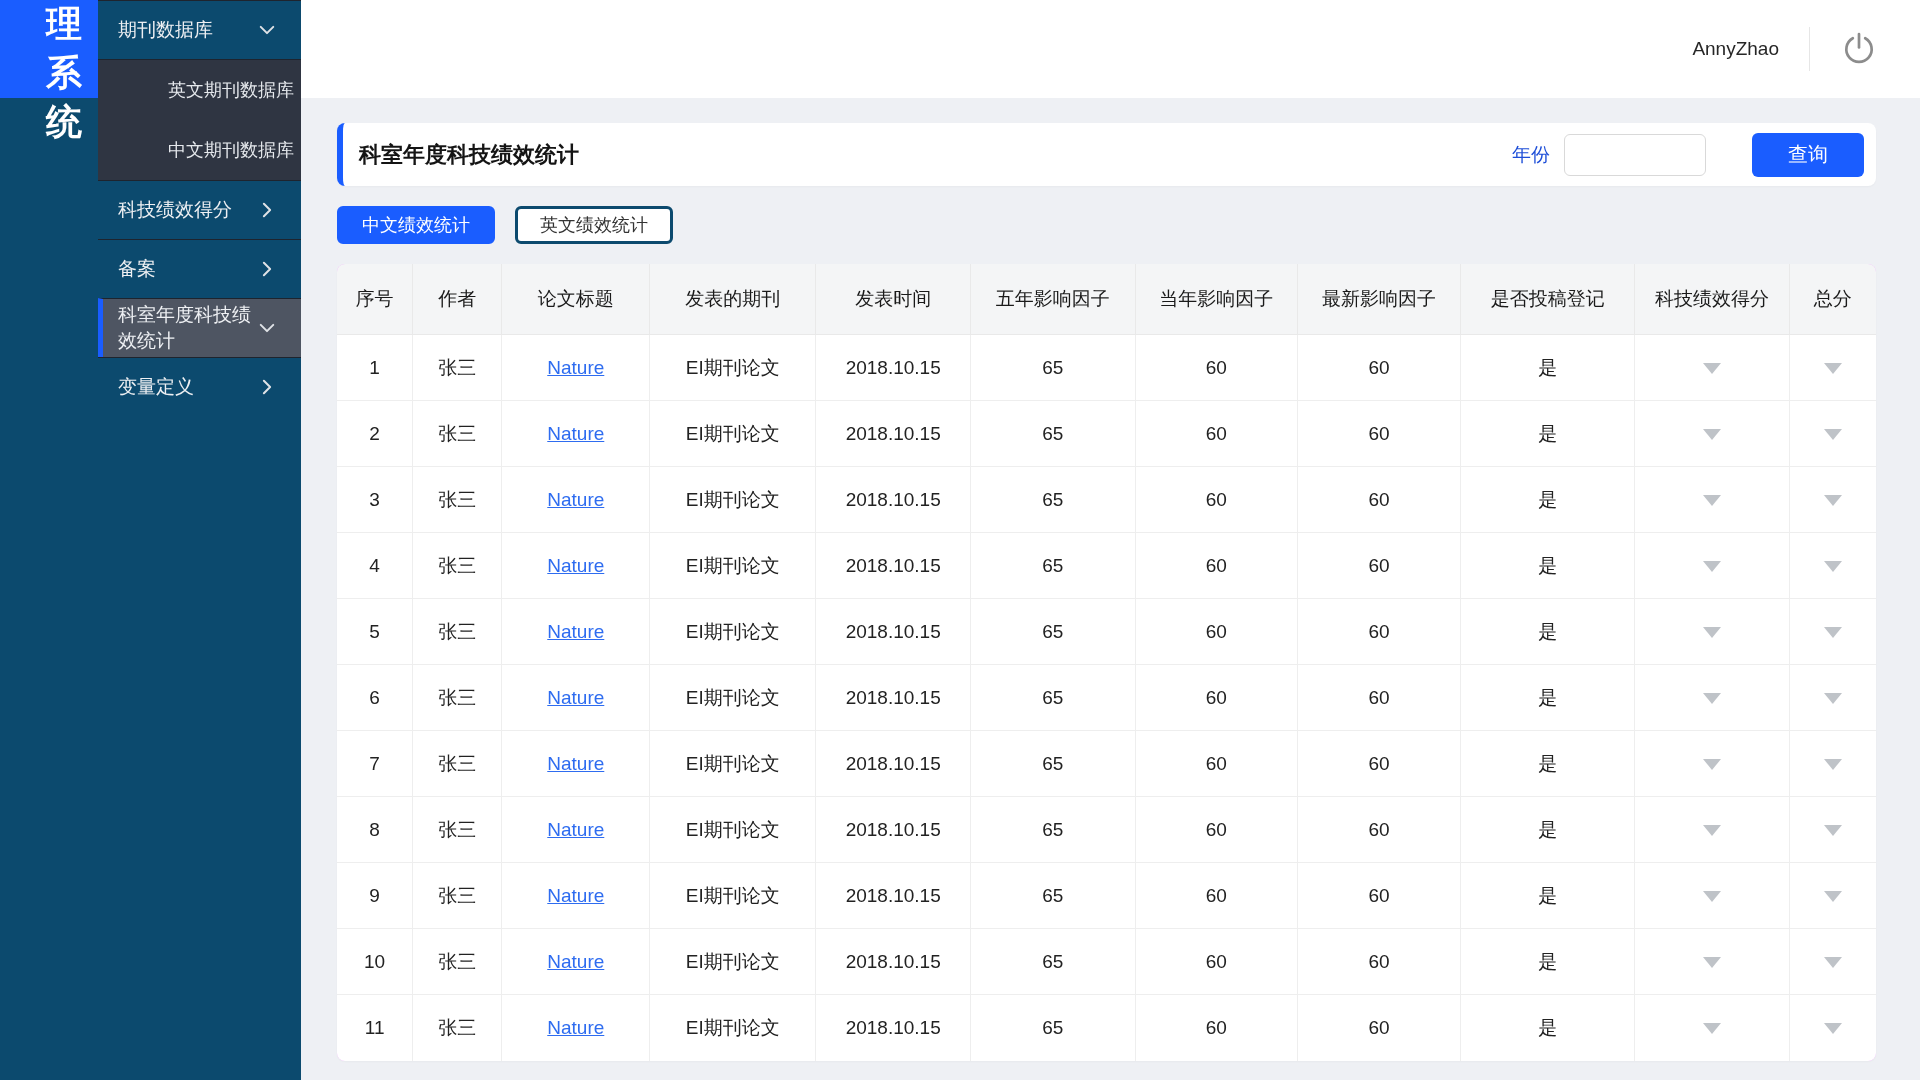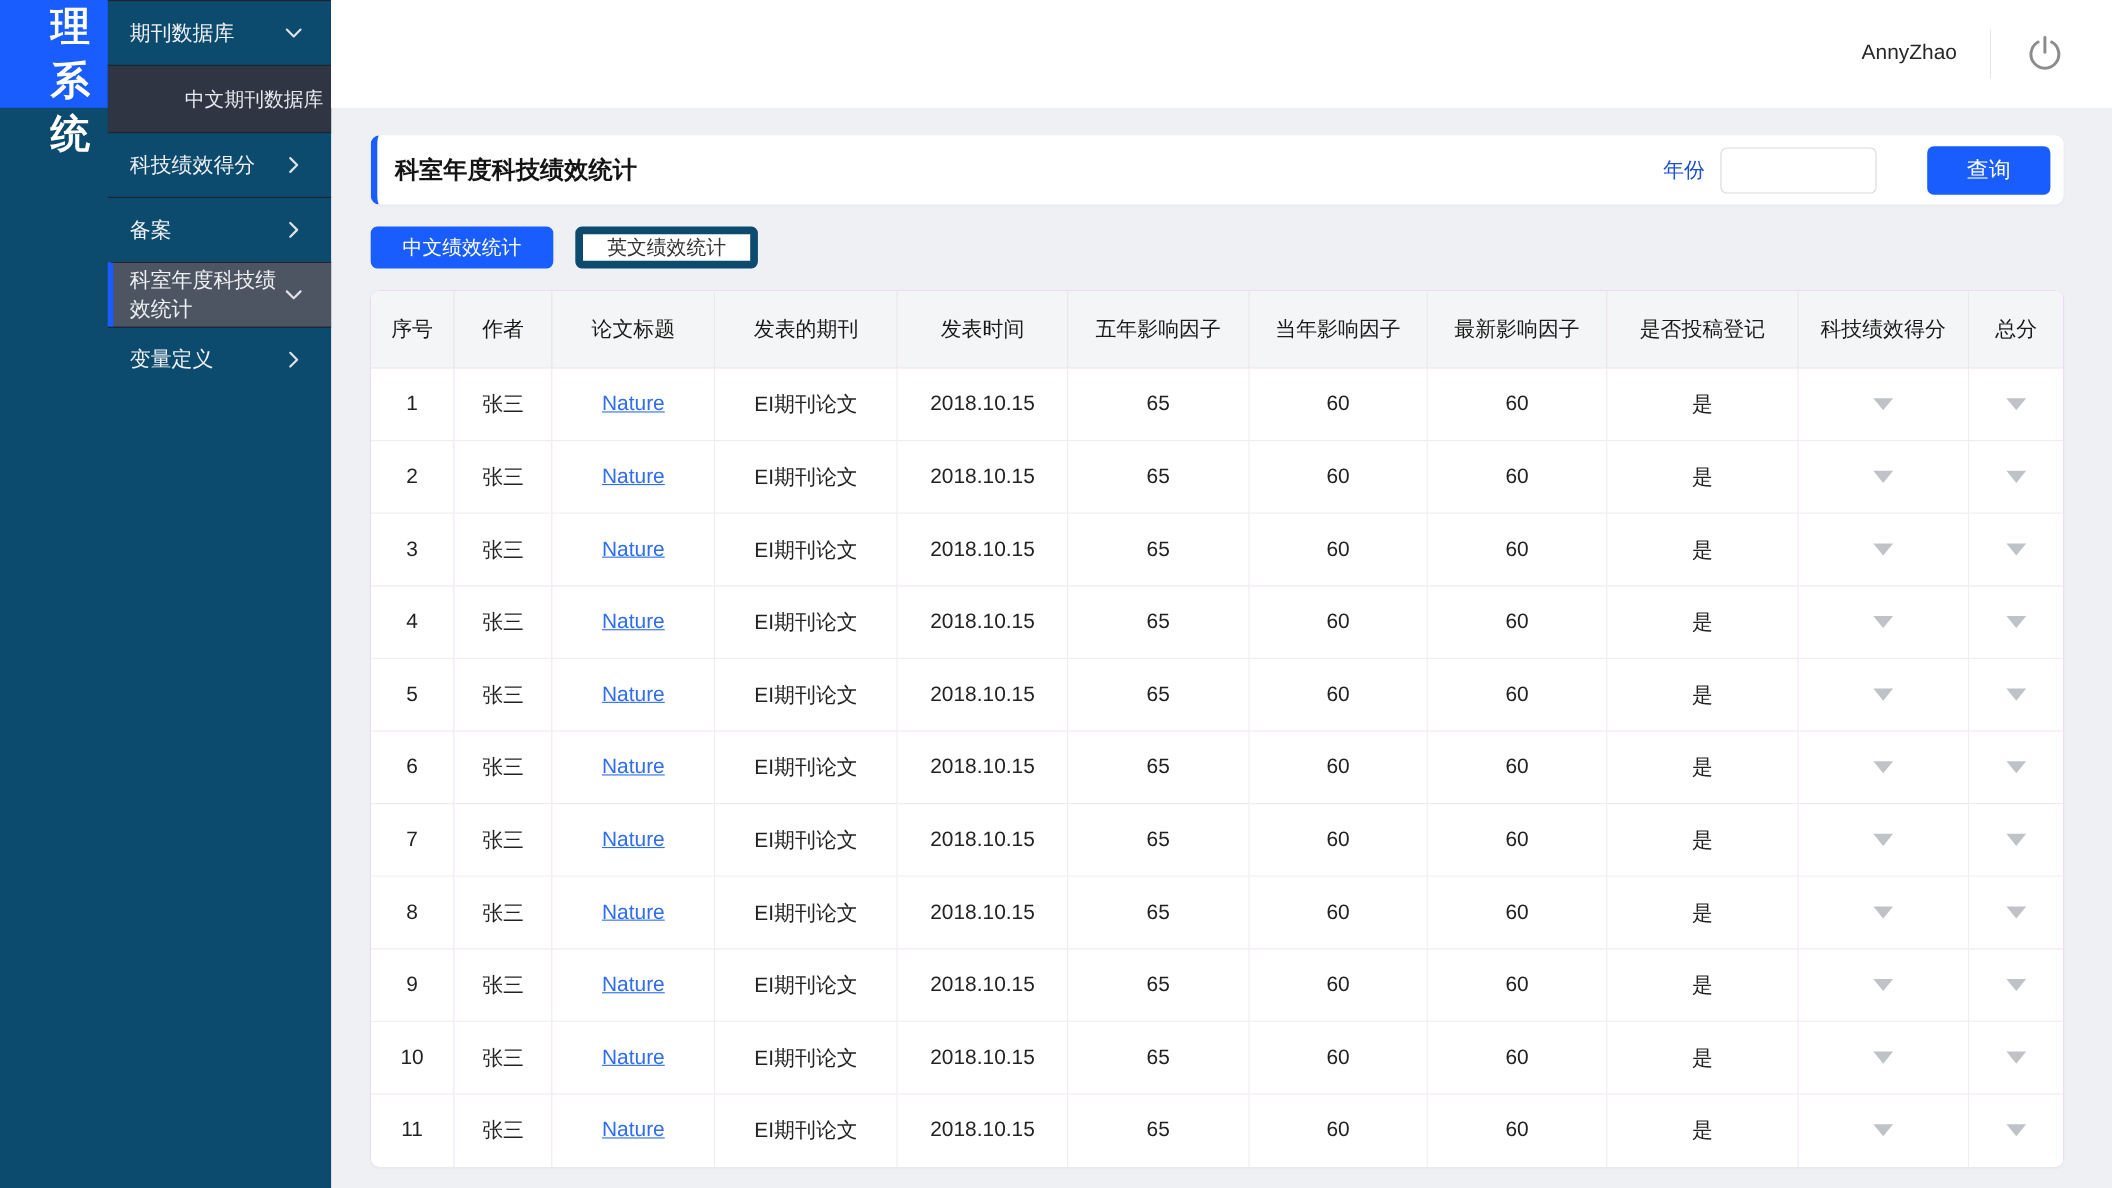--- a/index.html
+++ b/index.html
@@ -64,21 +64,21 @@
     margin-left:46px; width:112px; height:44px;
     background:#1a5dff; color:#ffffff; border:none; border-radius:6px;
     font-size:20px; cursor:pointer;
     font-family:"Liberation Sans","DejaVu Sans",sans-serif;
     text-align:center;
   }
 
   .tab-row { margin-top:20px; display:flex; gap:20px; }
   .tab {
     height:38px; padding:0 22px; border-radius:6px; font-size:18px; cursor:pointer;
-    border:7px solid #0c4a6e; background:#ffffff; color:#333333;
+    border:3px solid #0c4a6e; background:#ffffff; color:#333333;
     font-family:"Liberation Sans","DejaVu Sans",sans-serif;
   }
   .tab.active { background:#1a5dff; border-color:#1a5dff; color:#ffffff; }
 
   
   .perf-table {
     margin-top:20px; width:100%; table-layout:fixed;
     border-collapse:separate; border-spacing:0;
     background:#f0abfc; border-radius:8px; overflow:hidden;
     box-shadow:0 1px 2px rgba(0,0,0,0.03);
@@ -115,20 +115,21 @@
       <div class="menu-item">
         <span>期刊数据库</span>
         <span class="chev">
           <svg width="20" height="20" viewBox="0 0 16 16">
               <path d="M3 5.5 L8 10.5 L13 5.5" fill="none" stroke="#dfe2e6" stroke-width="1.6" stroke-linecap="round" stroke-linejoin="round"></path>
             </svg>
         </span>
       </div>
 
       <div class="submenu">
+        <div class="submenu-item">英文期刊数据库</div>
         <div class="submenu-item">中文期刊数据库</div>
       </div>
 
       <div class="menu-item">
         <span>科技绩效得分</span>
         <span class="chev">
           <svg width="20" height="20" viewBox="0 0 16 16">
               <path d="M5.5 3 L10.5 8 L5.5 13" fill="none" stroke="#dfe2e6" stroke-width="1.6" stroke-linecap="round" stroke-linejoin="round"></path>
             </svg>
         </span>

